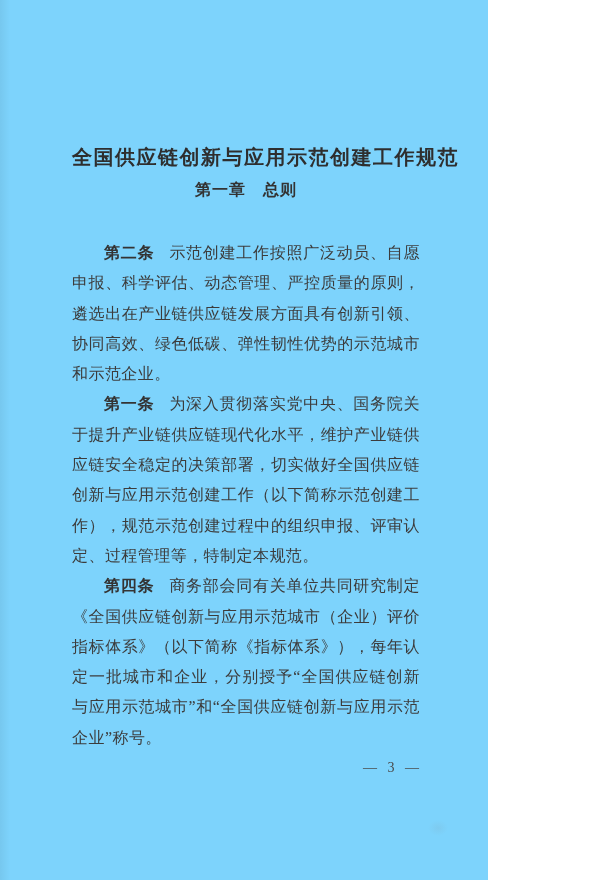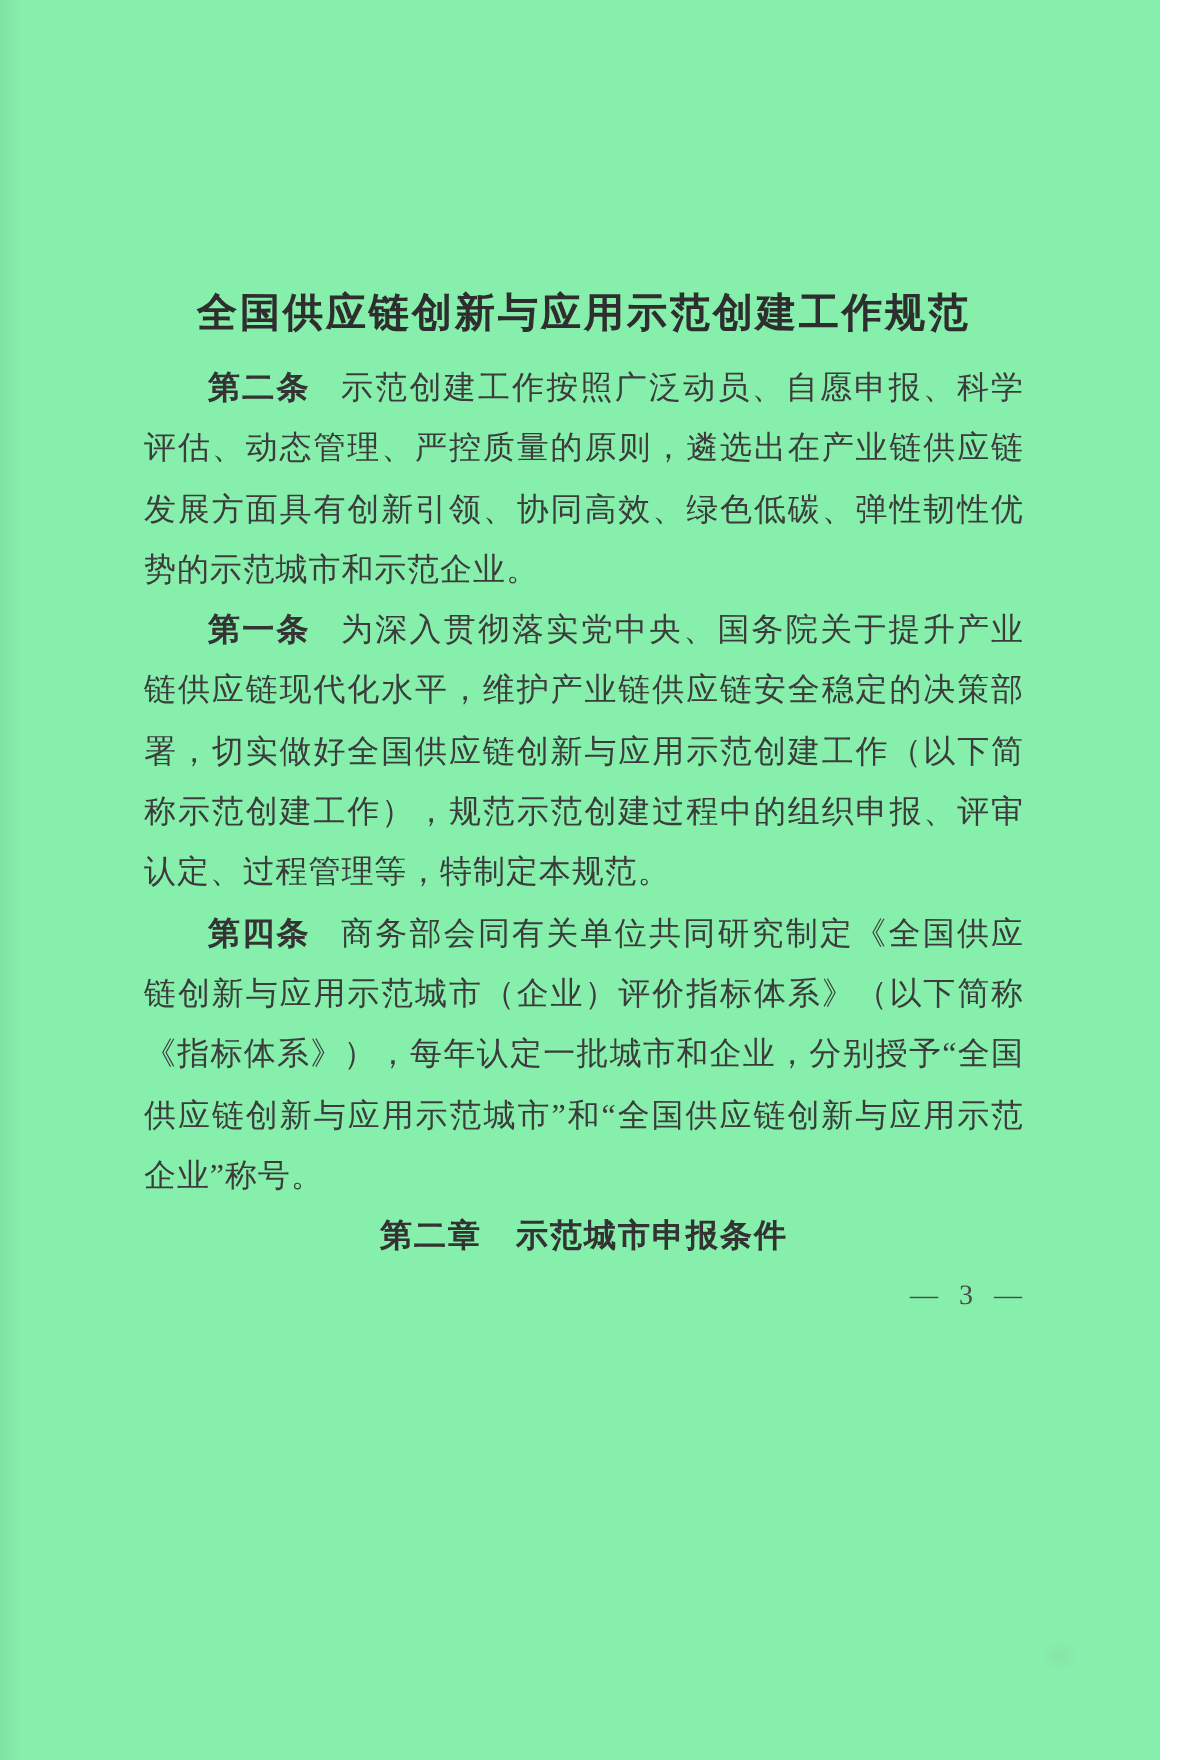--- a/index.html
+++ b/index.html
@@ -2,24 +2,24 @@
 <html><head>
 <meta charset="utf-8">
 <style>
   html, body {
     margin: 0;
     padding: 0;
     background: #ffffff;
   }
   .page {
     position: relative;
-    width: 580px;
+    width: 488px;
     height: 880px;
     box-sizing: border-box;
-    background: #86efac;
+    background: #7dd3fc;
     padding: 145px 68px 0 72px;
     font-family: "Liberation Serif", "DejaVu Serif", serif;
     color: #3c3c3c;
     overflow: hidden;
   }
   
   .page::before {
     content: "";
     position: absolute;
     left: 0; top: 0; bottom: 0;
@@ -87,28 +87,28 @@
     pointer-events: none;
   }
 </style>
 </head>
 <body>
 
 <div class="page">
 
   <h1 class="doc-title">全国供应链创新与应用示范创建工作规范</h1>
 
+  <h2 class="chapter-heading chapter-1">第一章　总则</h2>
 
   <p class="article"><span class="article-label">第二条</span><span>示范创建工作按照广泛动员、自愿申报、科学评估、动态管理、严控质量的原则，遴选出在产业链供应链发展方面具有创新引领、协同高效、绿色低碳、弹性韧性优势的示范城市和示范企业。</span></p>
 
   <p class="article"><span class="article-label">第一条</span><span>为深入贯彻落实党中央、国务院关于提升产业链供应链现代化水平，维护产业链供应链安全稳定的决策部署，切实做好全国供应链创新与应用示范创建工作（以下简称示范创建工作），规范示范创建过程中的组织申报、评审认定、过程管理等，特制定本规范。</span></p>
 
 
   <p class="article"><span class="article-label">第四条</span><span>商务部会同有关单位共同研究制定《全国供应链创新与应用示范城市（企业）评价指标体系》（以下简称《指标体系》），每年认定一批城市和企业，分别授予“全国供应链创新与应用示范城市”和“全国供应链创新与应用示范企业”称号。</span></p>
 
-  <h2 class="chapter-heading chapter-2">第二章　示范城市申报条件</h2>
 
 
   <p class="page-number">— 3 —</p>
 
   <div class="smudge"></div>
 
 </div>
 
 </body></html>

